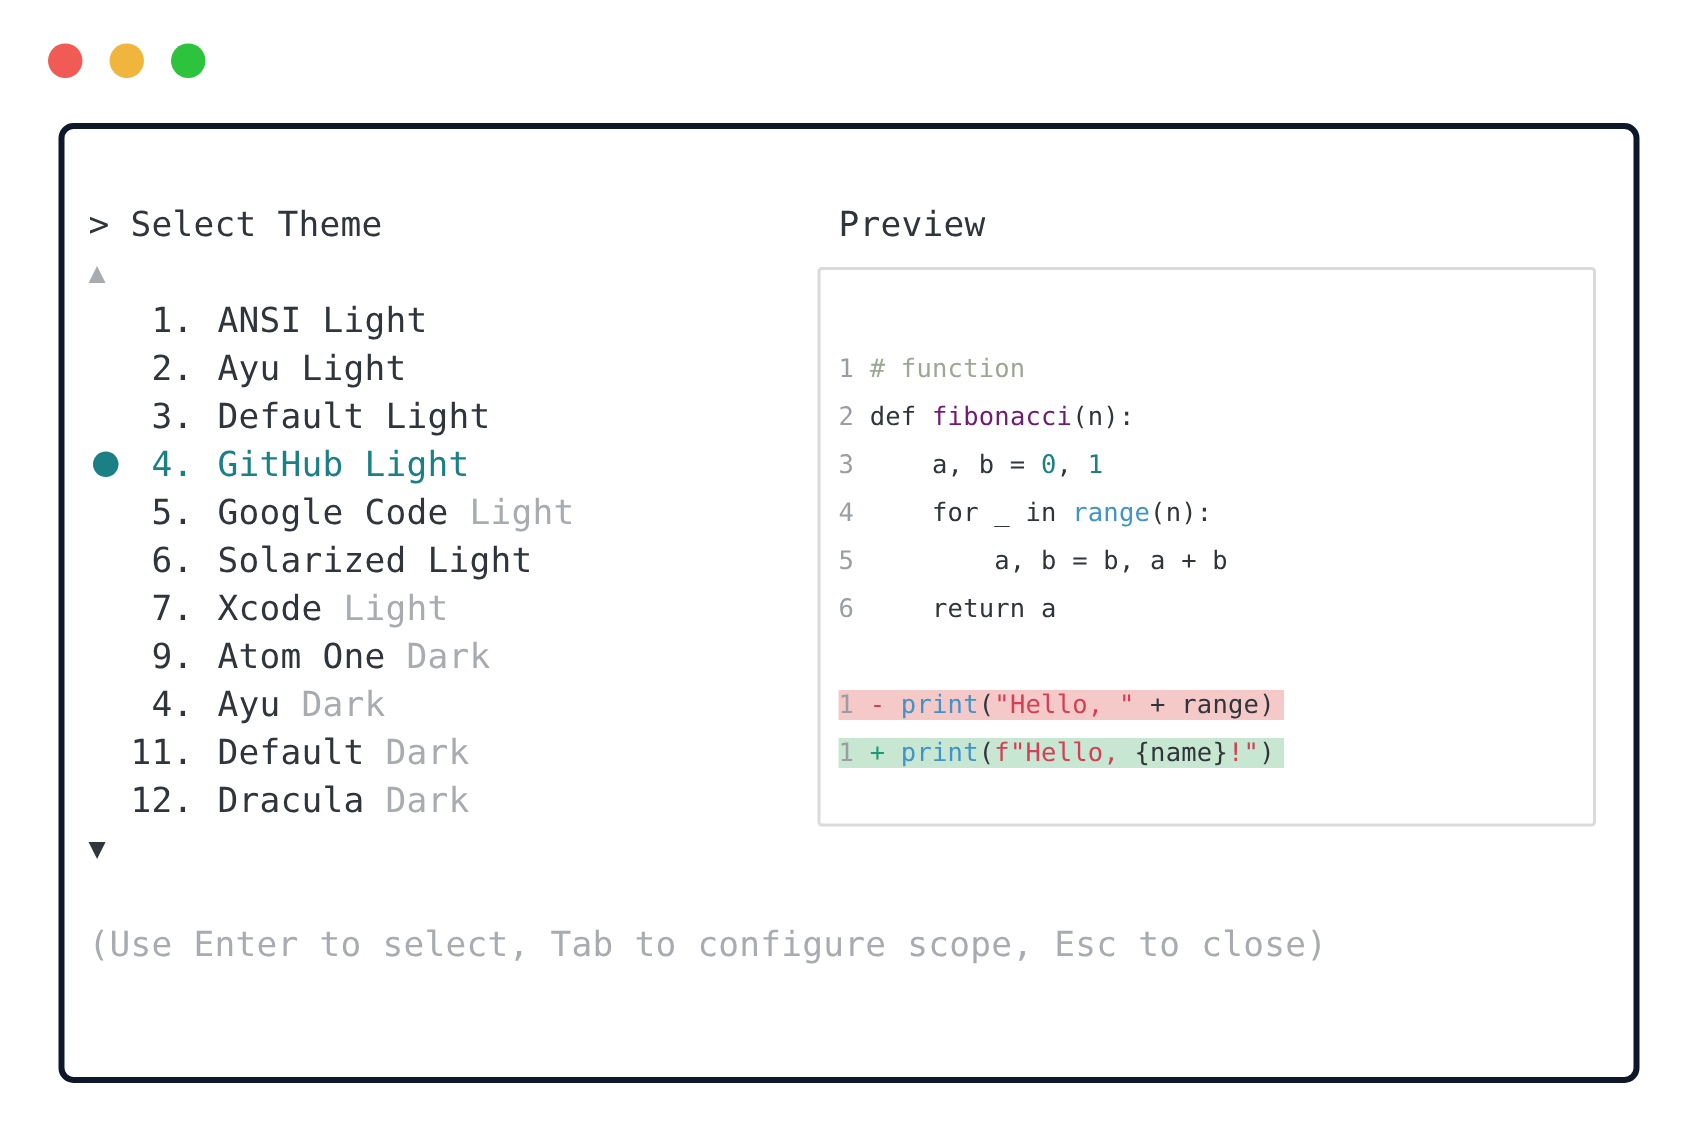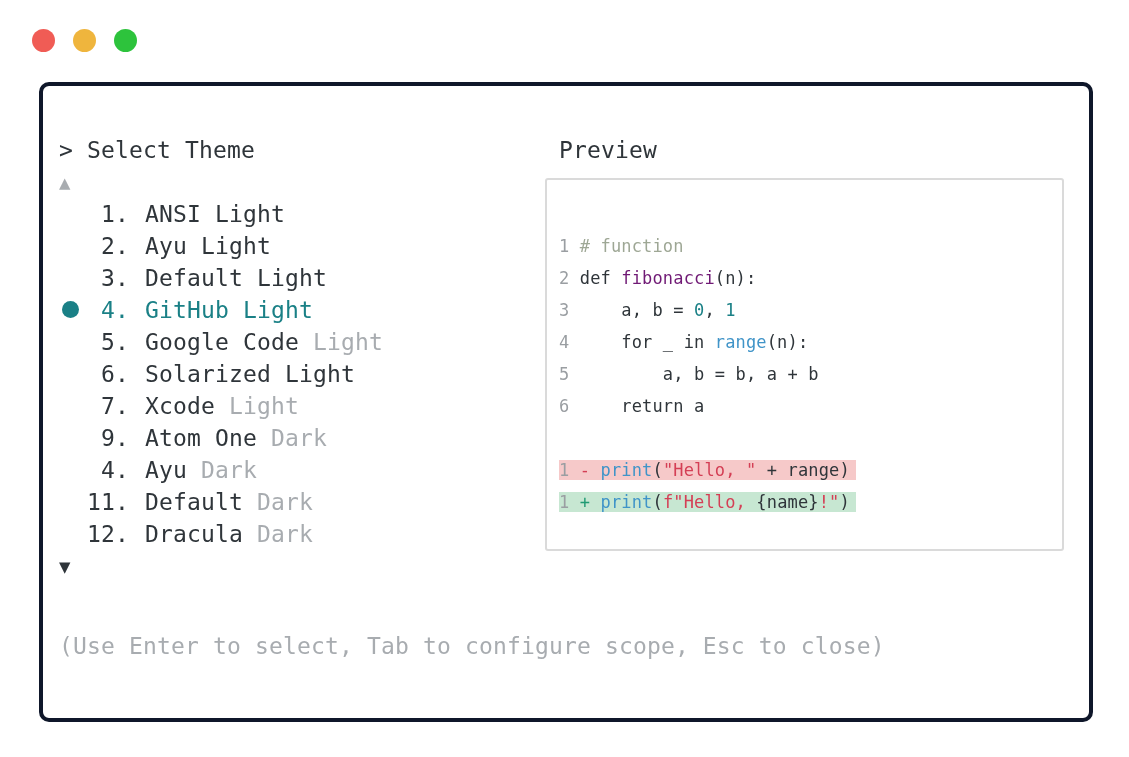--- a/index.html
+++ b/index.html
@@ -14,21 +14,21 @@
   .line{height:32px;white-space:pre;position:relative;}
   .prompt-line .caret{color:#2f353a;}
   .scroll-up{color:#a8acb0;font-size:19px;}
   .scroll-down{color:#2f353a;font-size:19px;}
   .gutter{display:inline-block;width:70px;text-align:right;}
   .iname{margin-left:16px;margin-top:28px;}
   .muted{color:#a8acb0;}
   .selected, .selected .gutter, .selected .iname, .selected .variant{color:#1a8086;}
   .bullet{position:absolute;left:3px;top:7px;width:17px;height:17px;border-radius:50%;
           background:#1a8086;}
-  .help{color:#a8acb0;margin-top:16px;}
+  .help{color:#a8acb0;}
   .preview-label{position:absolute;left:500px;top:48px;height:32px;line-height:32px;
                  font-size:23px;letter-spacing:0.15px;color:#2f353a;white-space:pre;margin-left:16px;}
   .preview-box{position:absolute;left:502px;top:92px;width:519px;height:373px;
                border:2px solid #dadada;border-radius:3px;background:#fff;box-sizing:border-box;}
   .code{position:absolute;left:12px;top:50px;font-size:17px;letter-spacing:0.15px;
         line-height:32px;color:#2f353a;}
   .cl{height:32px;white-space:pre;}
   .ln{color:#9a9ea2;}
   .c-plain{color:#2f353a;}
   .c-comment{color:#9ea795;}

